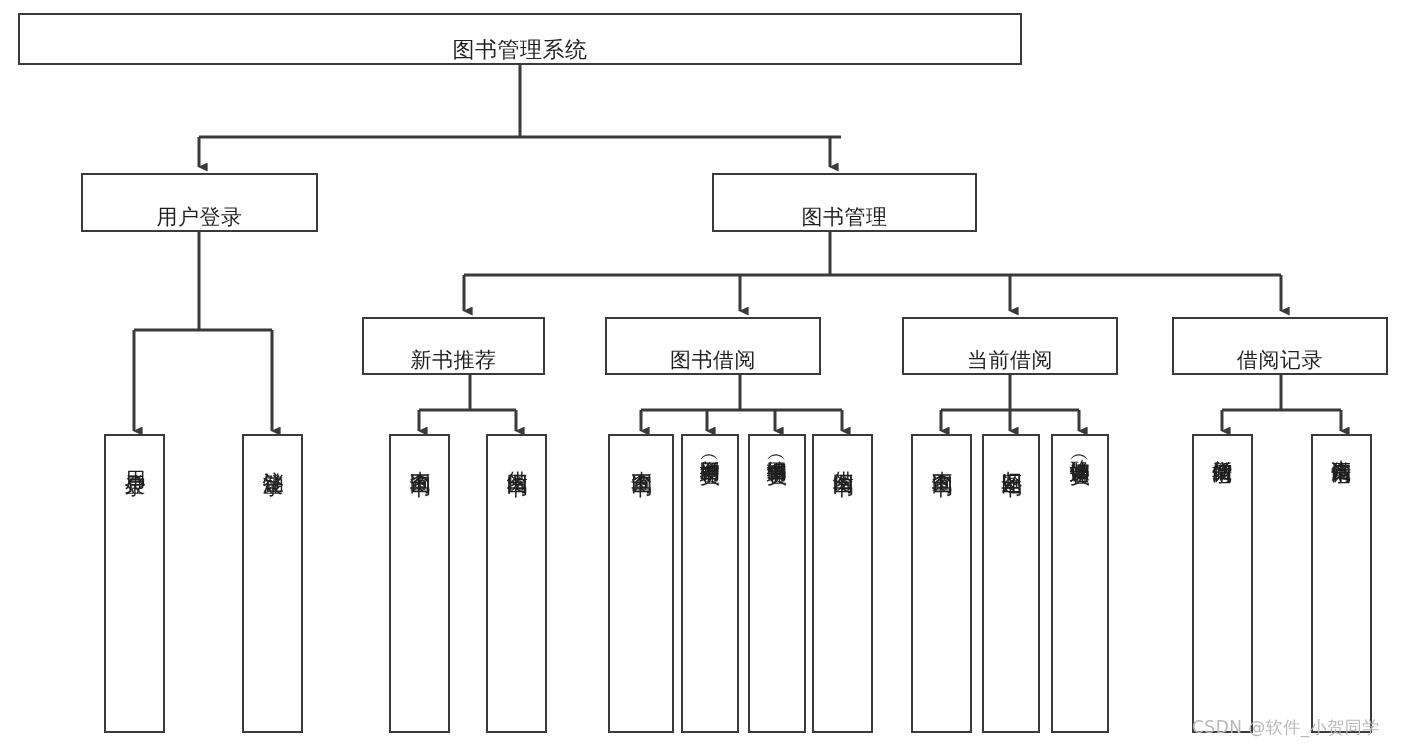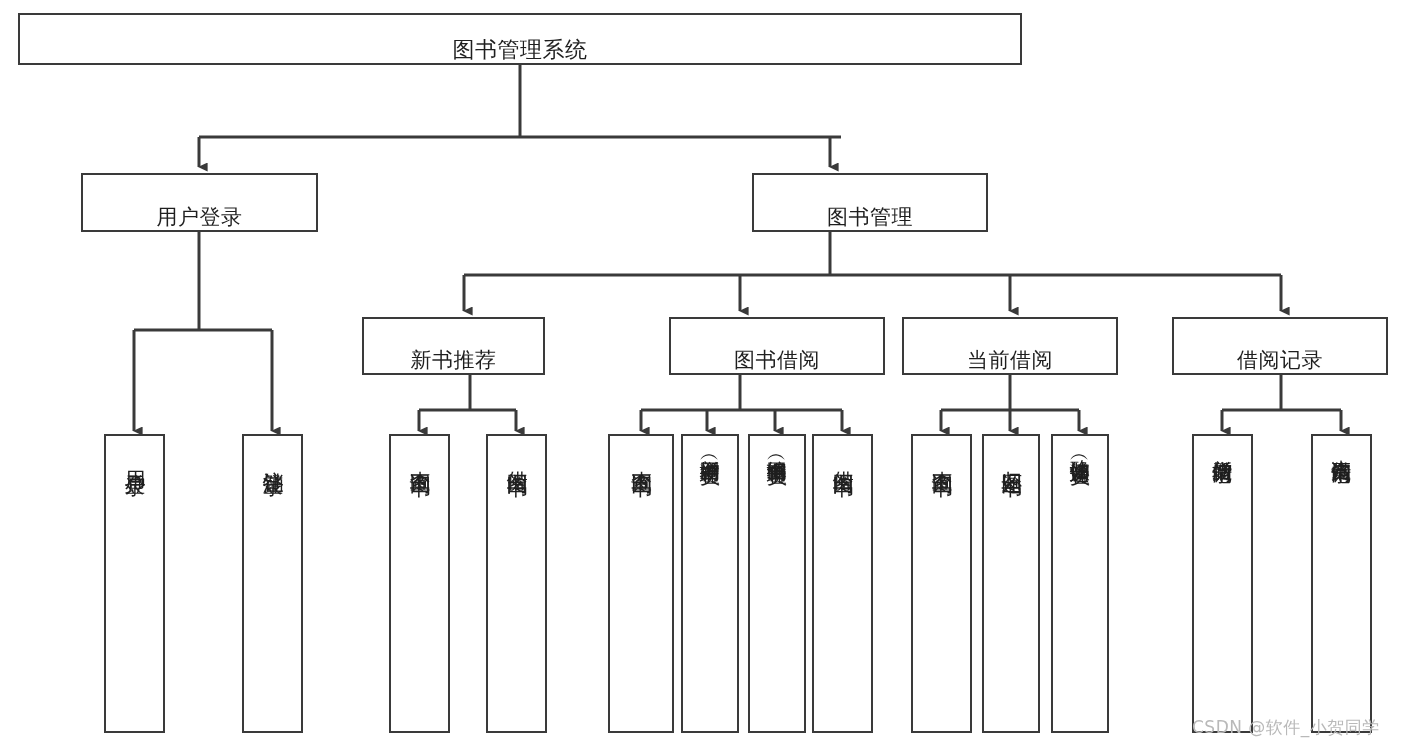--- a/index.html
+++ b/index.html
@@ -134,28 +134,28 @@
     </g>
   </svg>
 
   <div class="node root horizontal" style="left:18px; top:13px; width:1004px; height:52px;">
     <span class="node-label">图书管理系统</span>
   </div>
 
   <div class="node horizontal" style="left:81px; top:173px; width:237px; height:59px;">
     <span class="node-label">用户登录</span>
   </div>
-  <div class="node horizontal" style="left:712px; top:173px; width:236px; height:59px;margin-left:40px;">
+  <div class="node horizontal" style="left:712px; top:173px; width:265px; height:59px;">
     <span class="node-label">图书管理</span>
   </div>
 
   <div class="node horizontal" style="left:362px; top:317px; width:183px; height:58px;">
     <span class="node-label">新书推荐</span>
   </div>
-  <div class="node horizontal" style="left:669px; top:317px; width:216px; height:58px;">
+  <div class="node horizontal" style="left:605px; top:317px; width:216px; height:58px;">
     <span class="node-label">图书借阅</span>
   </div>
   <div class="node horizontal" style="left:902px; top:317px; width:216px; height:58px;">
     <span class="node-label">当前借阅</span>
   </div>
   <div class="node horizontal" style="left:1172px; top:317px; width:216px; height:58px;">
     <span class="node-label">借阅记录</span>
   </div>
 
   <div class="node vertical" style="left:104px; top:434px; width:61px; height:299px;">

